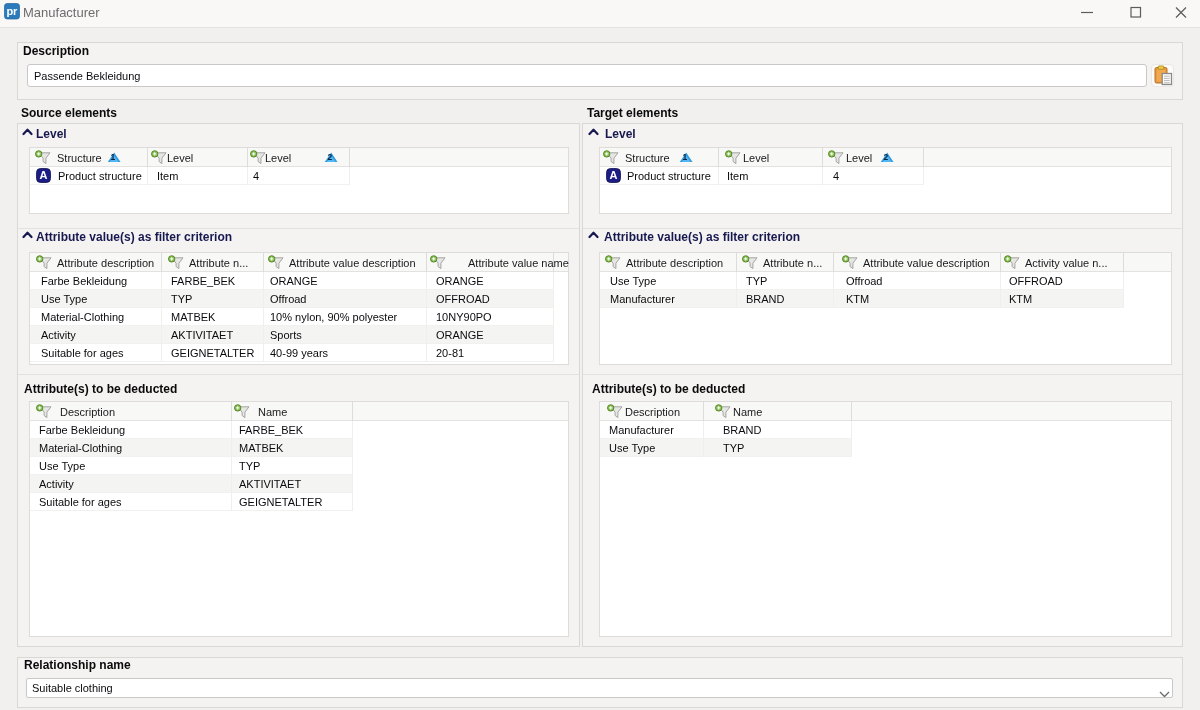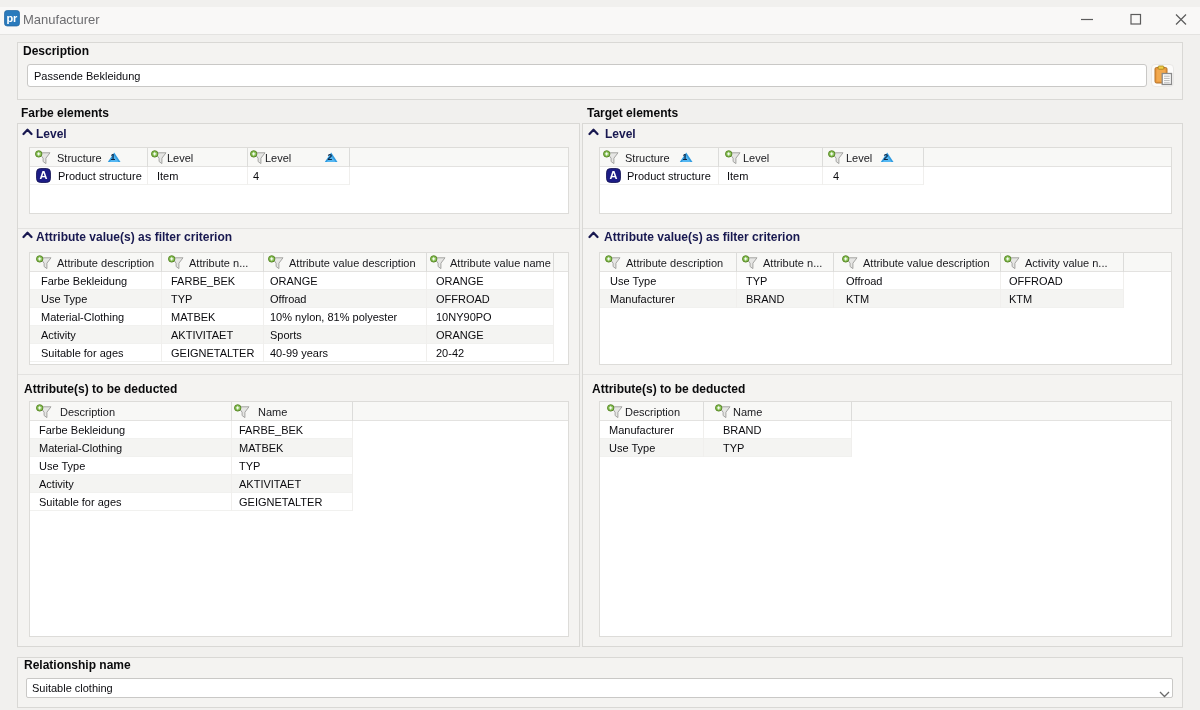--- a/index.html
+++ b/index.html
@@ -6,21 +6,21 @@
 .abs { position:absolute; }
 .tbl { position:absolute; background:#fff; border:1px solid #dddcd9; }
 .tbl .abs, .tbl .ht, .tbl .dt { position:absolute; }
 .ht { font-size:11px; color:#1a1a1e; white-space:nowrap; display:flex; align-items:center;text-align:right; }
 .dt { font-size:11px; color:#0b0b0f; white-space:nowrap; display:flex; align-items:center; }
 .blab { position:absolute; font-size:12px; font-weight:bold; color:#0a0a0c; white-space:nowrap; }
 .nlab { position:absolute; font-size:12px; font-weight:bold; color:#181850; white-space:nowrap; }
 .box { position:absolute; background:#f4f3f1; border:1px solid #d9d8d5; }
 </style></head>
 <body>
-<div class="abs" style="left:0;top:7px;width:1200px;height:28px;background:#f9f8f7;border-bottom:1px solid #e4e3e1">
+<div class="abs" style="left:0;top:0;width:1200px;height:28px;background:#f9f8f7;border-bottom:1px solid #e4e3e1">
   <div class="abs" style="left:4px;top:3px"><svg width="16" height="17" viewBox="0 0 16 17">
 <path d="M3.2 0.5 h9.6 q2.7 0 2.7 2.7 v10.1 q0 2.7 -2.7 2.7 h-9.6 q-2.7 0 -2.7 -2.7 v-10.1 q0 -2.7 2.7 -2.7 z" fill="#2a7abc" stroke="#1e639f" stroke-width="0.7"></path>
 <text x="7.9" y="12.4" text-anchor="middle" font-family="Liberation Sans, sans-serif" font-size="11" font-weight="bold" fill="#fff">pr</text>
 </svg></div>
   <div class="abs" style="left:23px;top:5px;font-size:13px;color:#6d6d70">Manufacturer</div>
   <svg class="abs" style="left:1078px;top:3px" width="18" height="18" viewBox="0 0 18 18">
       <path d="M3 9.5 h12" stroke="#5c5c5c" stroke-width="1.2"></path>
     </svg>
   <svg class="abs" style="left:1127px;top:3px" width="18" height="18" viewBox="0 0 18 18">
       <rect x="4" y="4.5" width="9.5" height="9.5" fill="none" stroke="#5c5c5c" stroke-width="1.2"></rect>
@@ -34,21 +34,21 @@
 <div class="abs" style="left:27px;top:64px;width:1120px;height:23px;background:#fff;border:1px solid #c9c8c6;border-radius:3px"></div>
 <div class="abs" style="left:34px;top:64px;height:23px;display:flex;align-items:center;font-size:11px;color:#0b0b0f">Passende Bekleidung</div>
 <div class="abs" style="left:1151px;top:64px;width:23px;height:23px;background:#fcfbfa;border:1px solid #e9e8e6;border-radius:4px"></div>
 <div class="abs" style="left:1151px;top:64px"><svg width="23" height="23" viewBox="0 0 23 23">
 <rect x="4" y="3.5" width="12" height="15.5" rx="1.5" fill="#e8963c" stroke="#b5742a" stroke-width="1"></rect>
 <rect x="5.6" y="5.6" width="8.8" height="11.8" rx="0.5" fill="#f2a94e"></rect>
 <rect x="7.2" y="2" width="5.6" height="3.2" rx="0.8" fill="#f5cf4a" stroke="#a98a20" stroke-width="0.9"></rect>
 <rect x="11.2" y="9.5" width="9.3" height="11" fill="#fbfbfb" stroke="#8a8a8a" stroke-width="1.3"></rect>
 <path d="M13 12.2 h5.7 M13 14.4 h5.7 M13 16.6 h5.7 M13 18.8 h5.7" stroke="#b9b9b9" stroke-width="1"></path>
 </svg></div>
-<div class="blab" style="left:21px;top:106px">Farbe elements</div>
+<div class="blab" style="left:21px;top:106px">Source elements</div>
 <div class="blab" style="left:587px;top:106px">Target elements</div>
 <div class="box" style="left:17px;top:123px;width:563px;height:524px"></div>
 <div class="box" style="left:582px;top:123px;width:601px;height:524px"></div>
 <div class="abs" style="left:18px;top:228px;width:561px;height:1px;background:#e3e2e0"></div>
 <div class="abs" style="left:18px;top:374px;width:561px;height:1px;background:#e3e2e0"></div>
 <div class="abs" style="left:583px;top:228px;width:599px;height:1px;background:#e3e2e0"></div>
 <div class="abs" style="left:583px;top:374px;width:599px;height:1px;background:#e3e2e0"></div>
 <svg class="abs" style="left:22px;top:128px" width="11" height="8" viewBox="0 0 11 8">
 <path d="M1.5 6 L5.5 1.7 L9.5 6" fill="none" stroke="#181850" stroke-width="2.2" stroke-linecap="round" stroke-linejoin="round"></path>
 </svg>
@@ -190,41 +190,41 @@
 <polygon points="4,2.8 15,2.8 10.9,8.2 10.9,13.6 8.1,11.5 8.1,8.2" fill="#e6e6e4" stroke="#a4a4a2" stroke-width="1"></polygon>
 <circle cx="3.7" cy="3.9" r="3.2" fill="#86c153" stroke="#538021" stroke-width="0.9"></circle>
 <path d="M3.7 2.3 V5.5 M2.1 3.9 H5.3" stroke="#ffffff" stroke-width="1"></path>
 </svg>
     <div class="ht" style="left:259px;top:0px;height:19px">Attribute value description</div>
     <svg class="abs" style="left:400px;top:2px" width="16" height="15" viewBox="0 0 16 15">
 <polygon points="4,2.8 15,2.8 10.9,8.2 10.9,13.6 8.1,11.5 8.1,8.2" fill="#e6e6e4" stroke="#a4a4a2" stroke-width="1"></polygon>
 <circle cx="3.7" cy="3.9" r="3.2" fill="#86c153" stroke="#538021" stroke-width="0.9"></circle>
 <path d="M3.7 2.3 V5.5 M2.1 3.9 H5.3" stroke="#ffffff" stroke-width="1"></path>
 </svg>
-    <div class="ht" style="left:420px;top:0px;height:19px">Attribute value name</div>
+    <div class="ht" style="left:438px;top:0px;height:19px">Attribute value name</div>
     <div class="dt" style="left:11px;top:19px;height:18px">Farbe Bekleidung</div>
     <div class="dt" style="left:141px;top:19px;height:18px">FARBE_BEK</div>
     <div class="dt" style="left:240px;top:19px;height:18px">ORANGE</div>
     <div class="dt" style="left:406px;top:19px;height:18px">ORANGE</div>
     <div class="dt" style="left:11px;top:37px;height:18px">Use Type</div>
     <div class="dt" style="left:141px;top:37px;height:18px">TYP</div>
     <div class="dt" style="left:240px;top:37px;height:18px">Offroad</div>
     <div class="dt" style="left:406px;top:37px;height:18px">OFFROAD</div>
     <div class="dt" style="left:11px;top:55px;height:18px">Material-Clothing</div>
     <div class="dt" style="left:141px;top:55px;height:18px">MATBEK</div>
-    <div class="dt" style="left:240px;top:55px;height:18px">10% nylon, 81% polyester</div>
+    <div class="dt" style="left:240px;top:55px;height:18px">10% nylon, 90% polyester</div>
     <div class="dt" style="left:406px;top:55px;height:18px">10NY90PO</div>
     <div class="dt" style="left:11px;top:73px;height:18px">Activity</div>
     <div class="dt" style="left:141px;top:73px;height:18px">AKTIVITAET</div>
     <div class="dt" style="left:240px;top:73px;height:18px">Sports</div>
     <div class="dt" style="left:406px;top:73px;height:18px">ORANGE</div>
     <div class="dt" style="left:11px;top:91px;height:18px">Suitable for ages</div>
     <div class="dt" style="left:141px;top:91px;height:18px">GEIGNETALTER</div>
     <div class="dt" style="left:240px;top:91px;height:18px">40-99 years</div>
-    <div class="dt" style="left:406px;top:91px;height:18px">20-42</div>
+    <div class="dt" style="left:406px;top:91px;height:18px">20-81</div>
   </div>
 <div class="tbl" style="left:599px;top:252px;width:573px;height:113px">
     <div class="abs" style="left:0;top:0;width:571px;height:19px;background:#f8f8f6;border-bottom:1px solid #e3e2e0"></div>
     <div class="abs" style="left:0;top:37px;width:523px;height:18px;background:#f4f4f2"></div>
     <div class="abs" style="left:0;top:36px;width:523px;height:1px;background:#f1f1ef"></div>
     <div class="abs" style="left:0;top:54px;width:523px;height:1px;background:#f1f1ef"></div>
     <div class="abs" style="left:136px;top:0;width:1px;height:19px;background:#dcdcda"></div>
     <div class="abs" style="left:136px;top:19px;width:1px;height:36px;background:#f0efed"></div>
     <div class="abs" style="left:233px;top:0;width:1px;height:19px;background:#dcdcda"></div>
     <div class="abs" style="left:233px;top:19px;width:1px;height:36px;background:#f0efed"></div>

